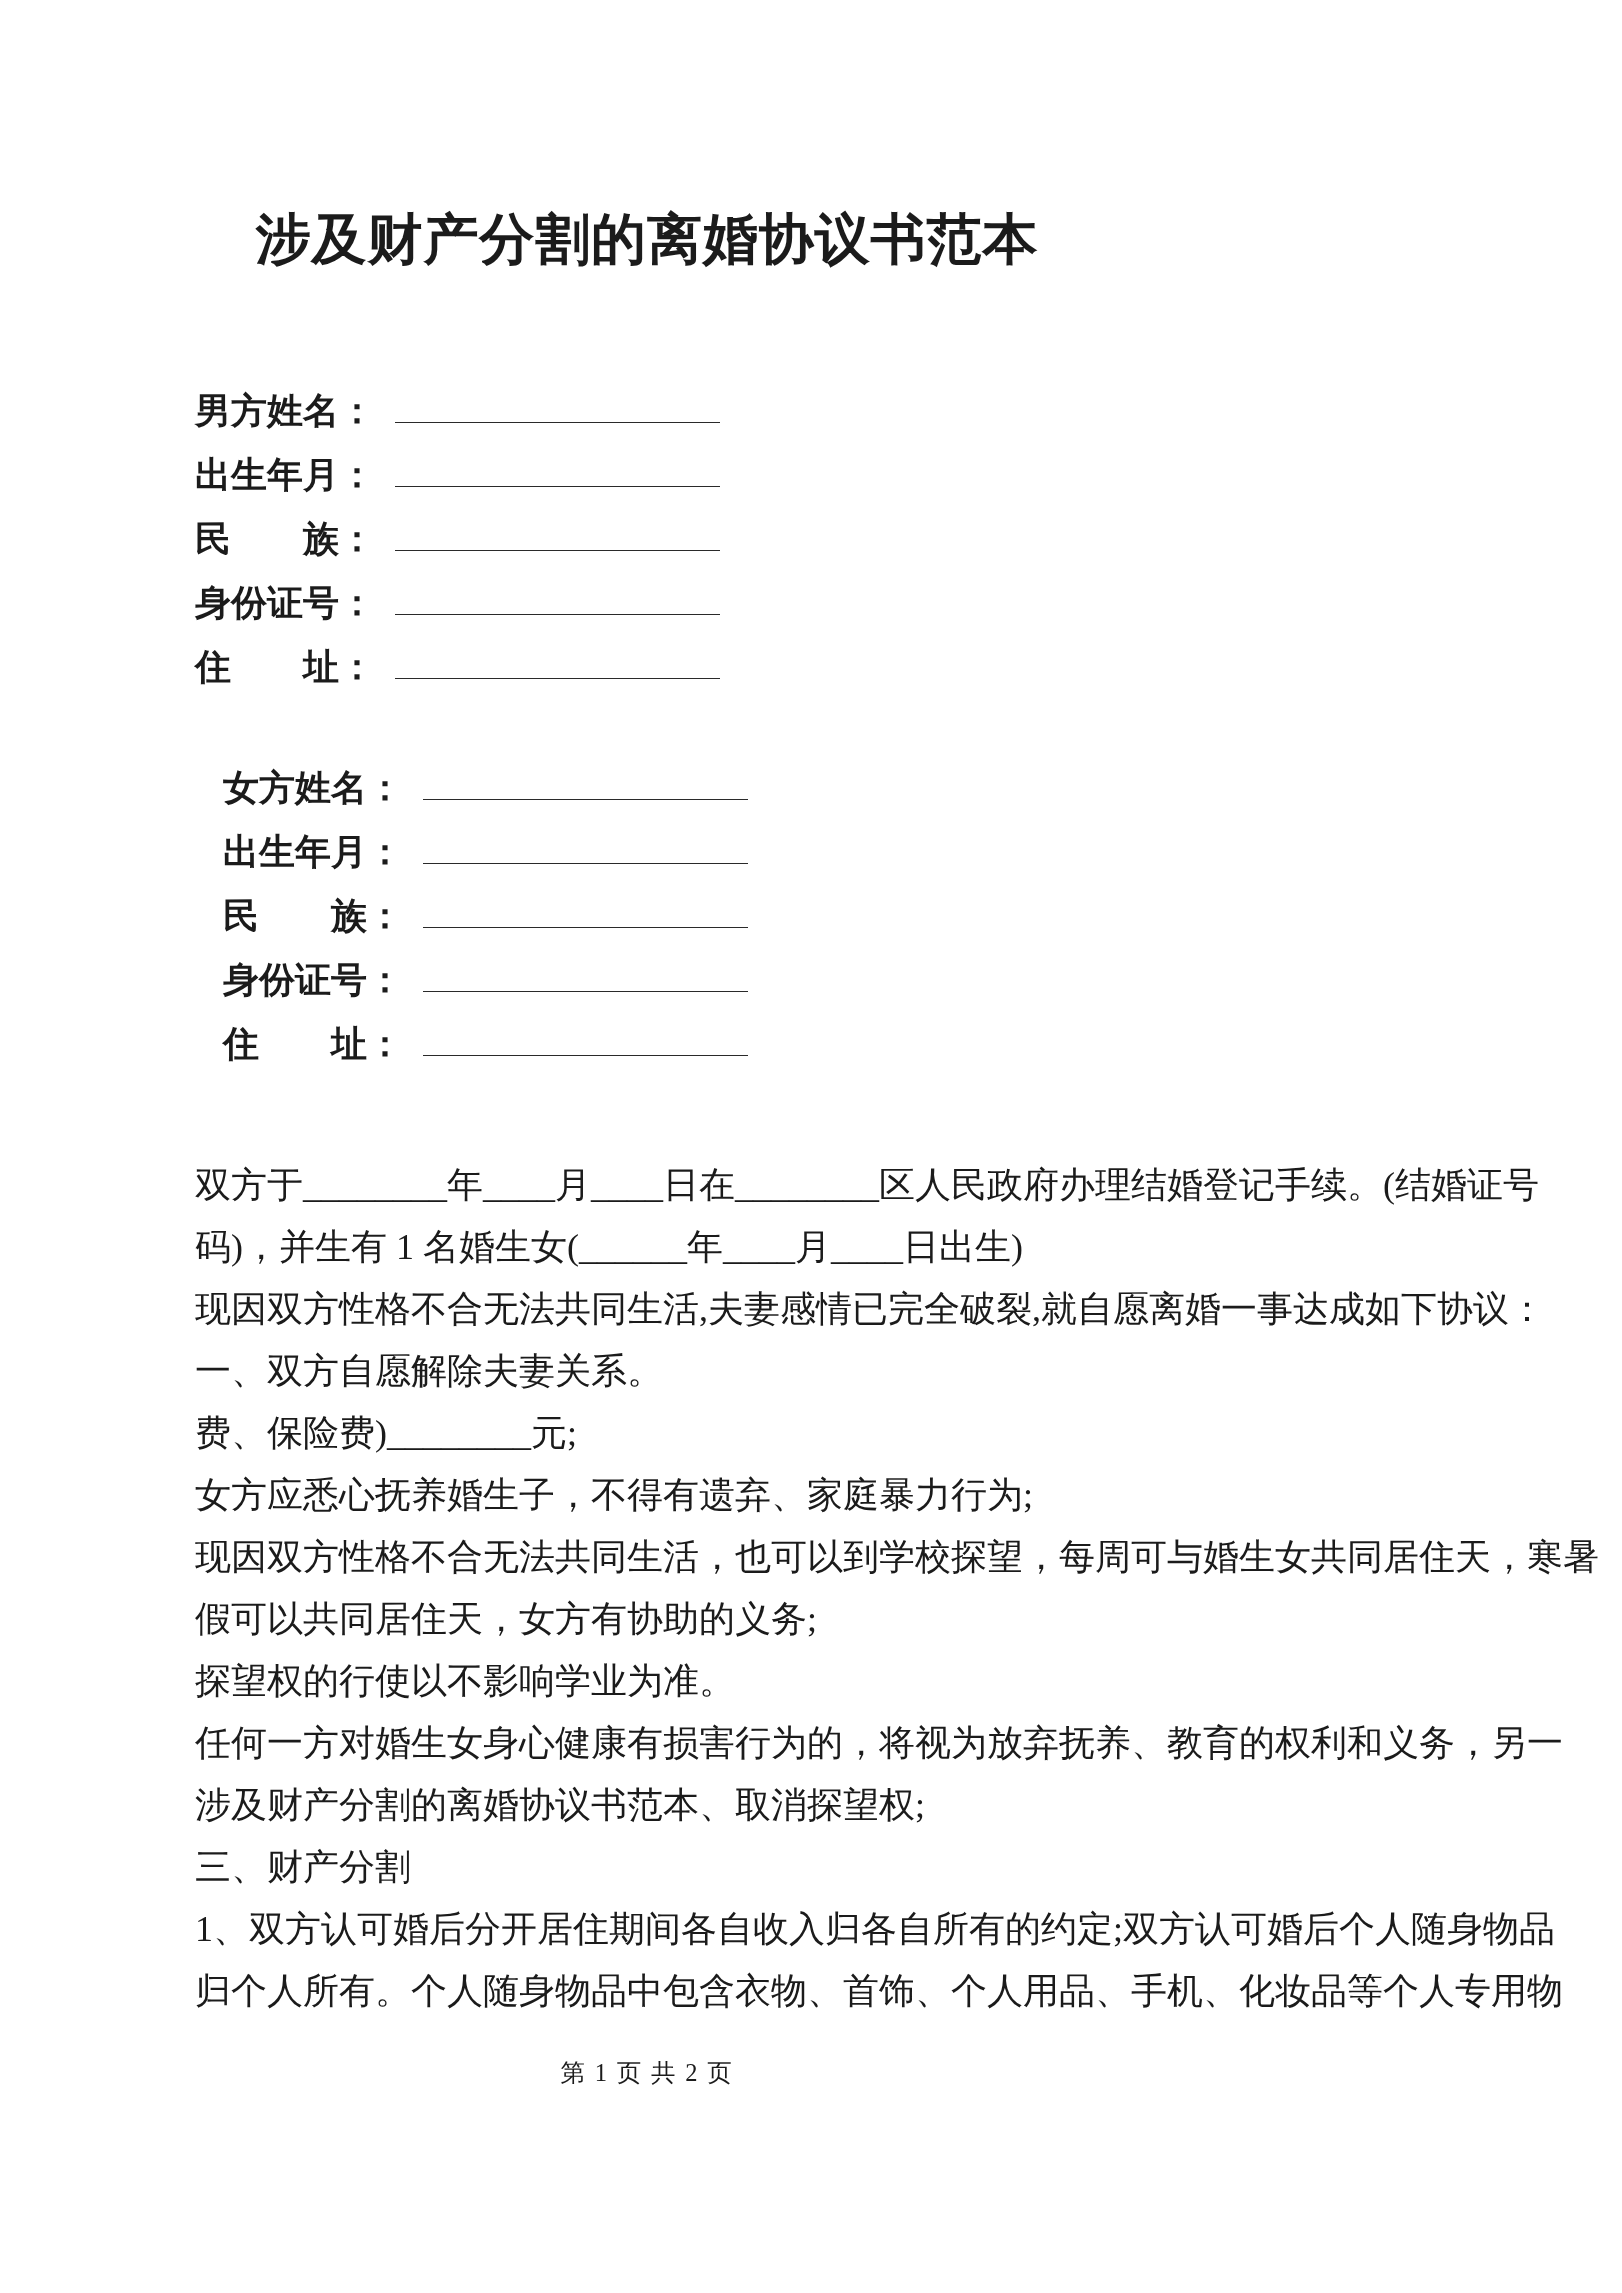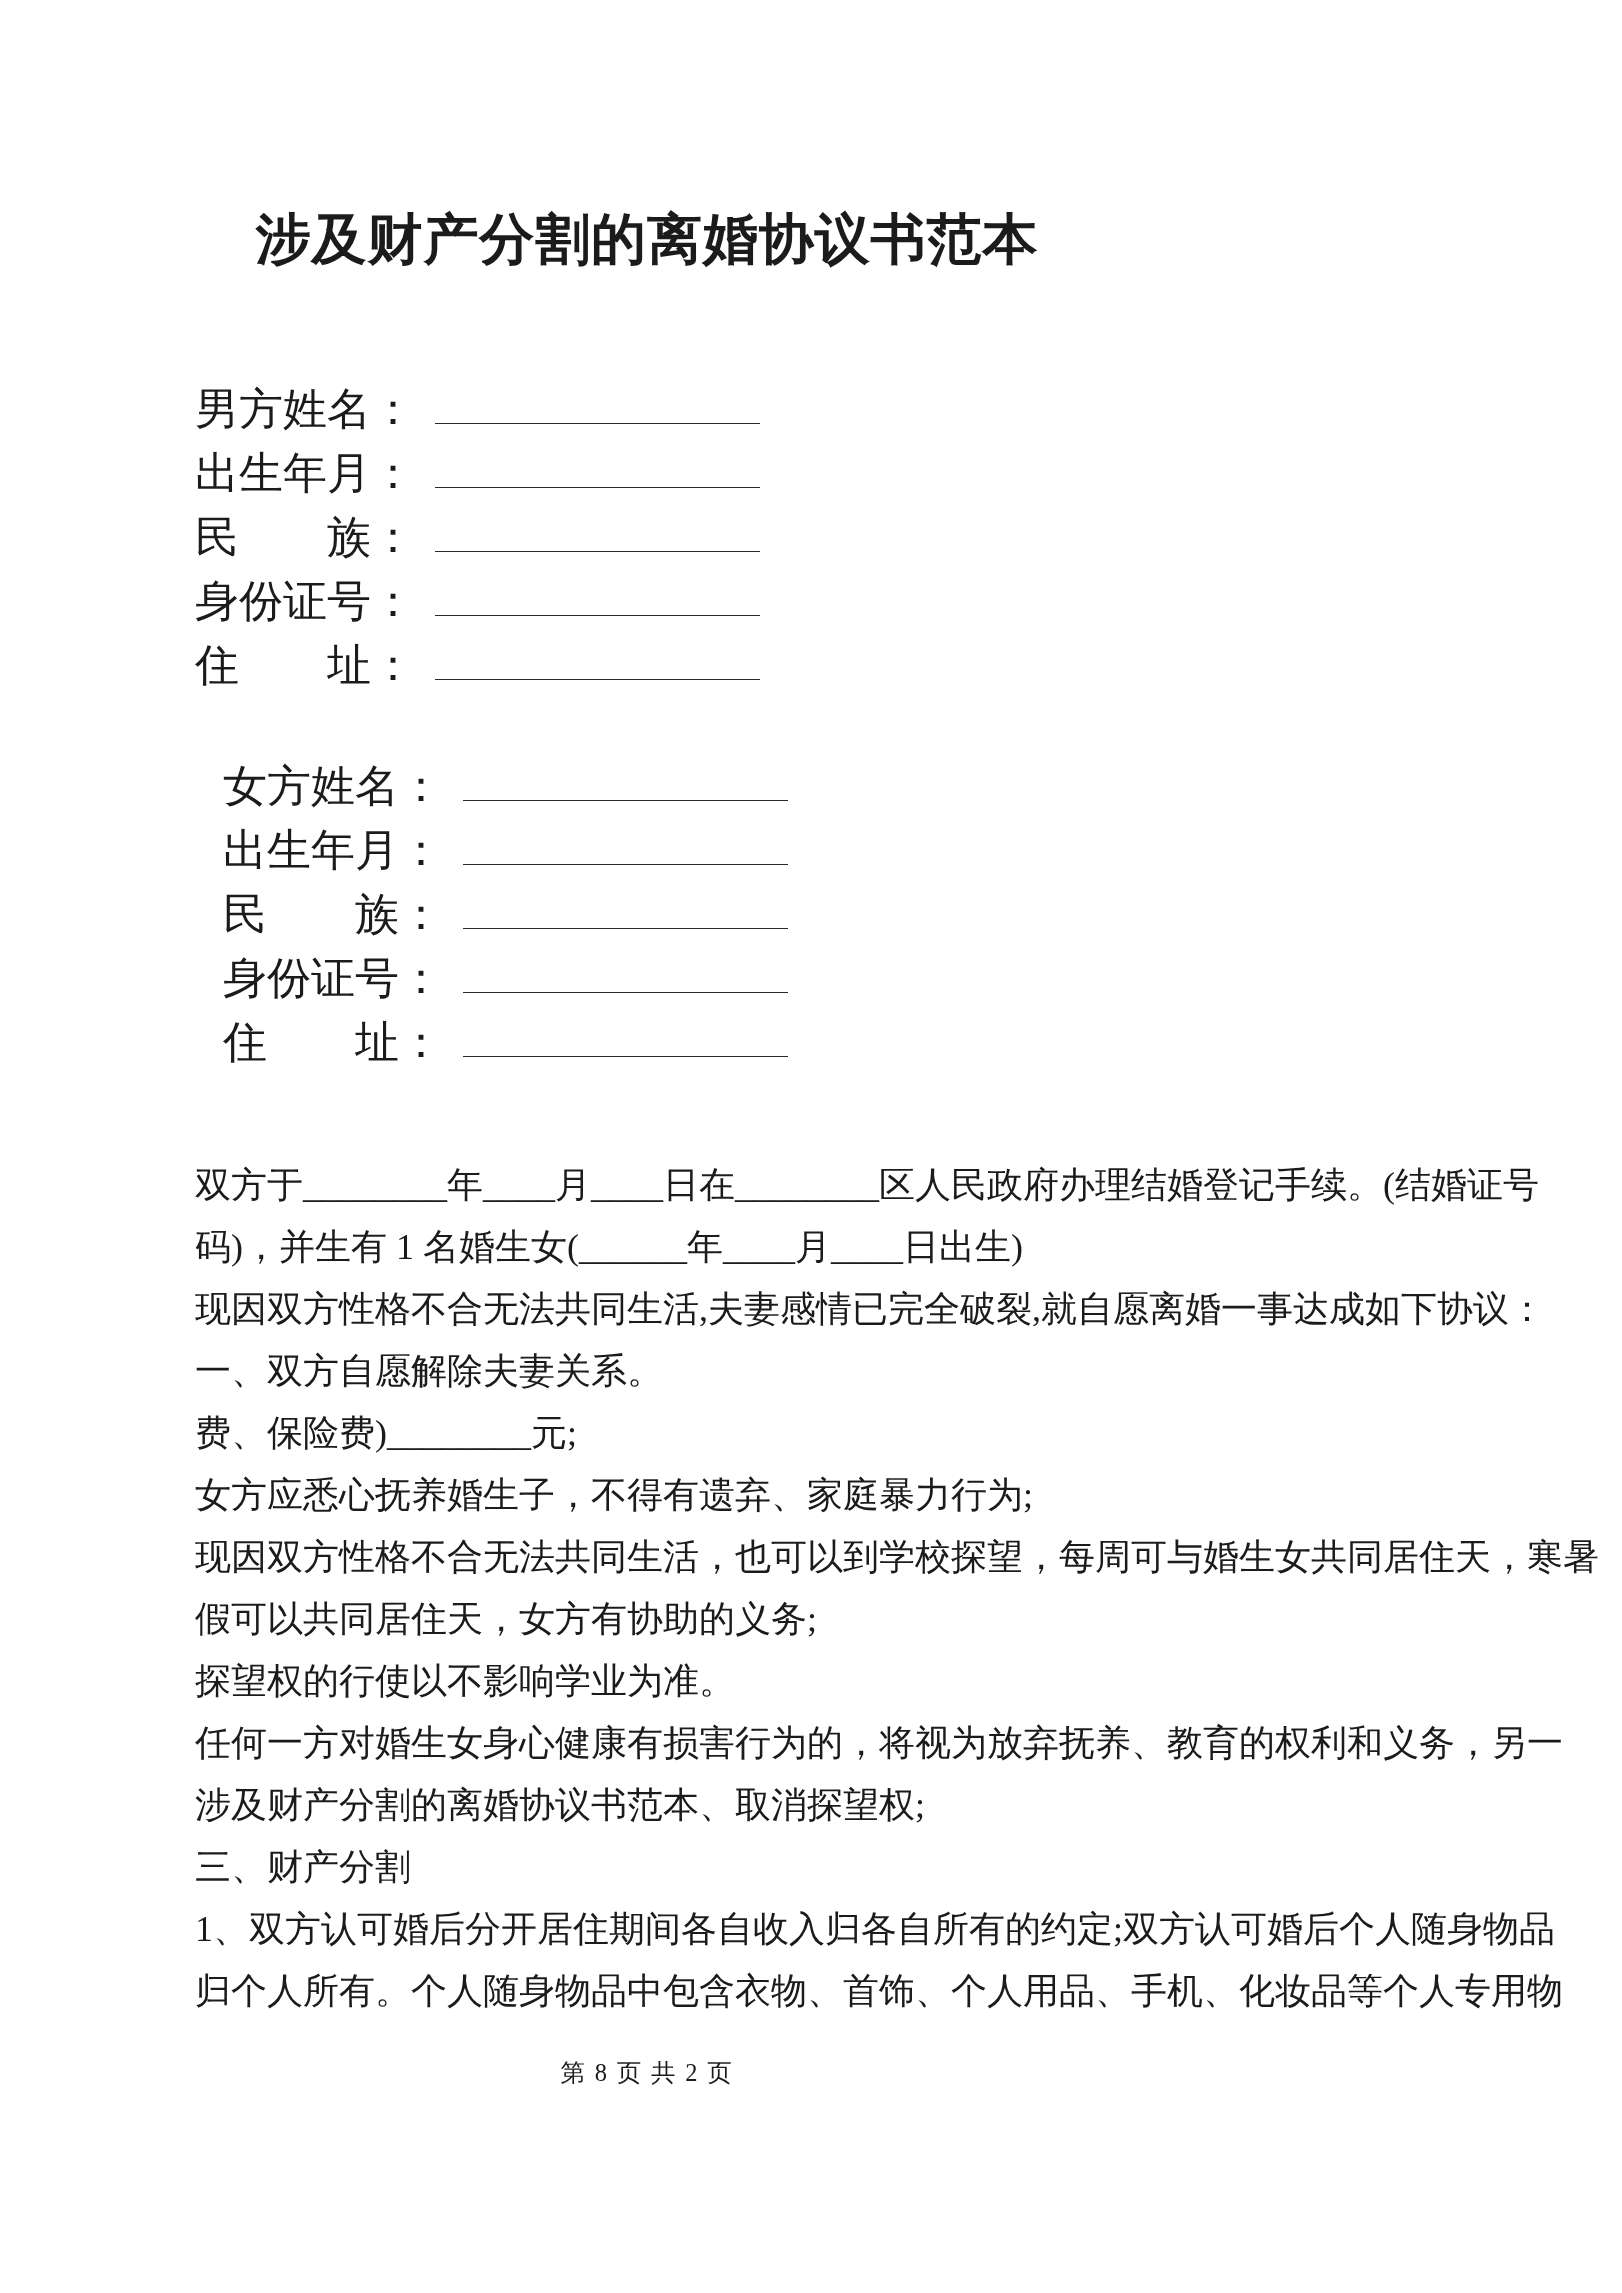--- a/index.html
+++ b/index.html
@@ -34,23 +34,24 @@
   .party-section {
     margin-top: 120px;
   }
   .party-section.female {
     margin-top: 84px;
     margin-left: 28px;
   }
   .form-row {
     height: 37px;
     margin-bottom: 27px;
-    font-size: 44px;
+    font-size: 36px;
     line-height: 37px;
     white-space: nowrap;
+    font-weight: bold;
   }
   .form-row:last-child { margin-bottom: 0; }
   .field-label {
     display: inline-block;
     vertical-align: baseline;
   }
   .blank-line {
     display: inline-block;
     width: 325px;
     margin-left: 20px;
@@ -130,17 +131,17 @@
     <p>假可以共同居住天，女方有协助的义务;</p>
     <p>探望权的行使以不影响学业为准。</p>
     <p>任何一方对婚生女身心健康有损害行为的，将视为放弃抚养、教育的权利和义务，另一</p>
     <p>涉及财产分割的离婚协议书范本、取消探望权;</p>
     <p>三、财产分割</p>
     <p>1、双方认可婚后分开居住期间各自收入归各自所有的约定;双方认可婚后个人随身物品</p>
     <p>归个人所有。个人随身物品中包含衣物、首饰、个人用品、手机、化妆品等个人专用物</p>
   </section>
 
   <footer class="page-footer">
-    <span>第 8 页 共 2 页</span>
+    <span>第 1 页 共 2 页</span>
   </footer>
 
 </div>
 
 
 </body></html>

